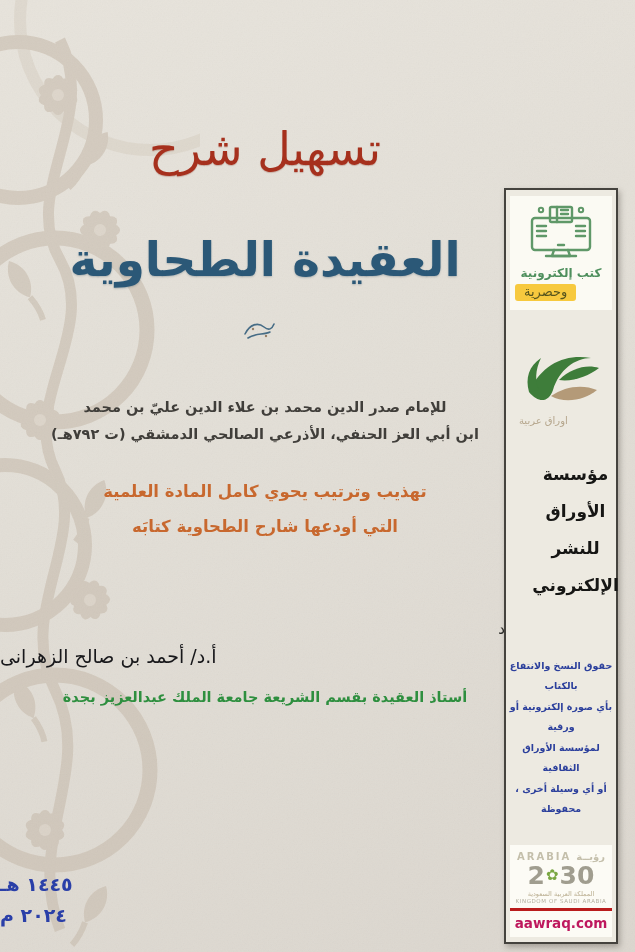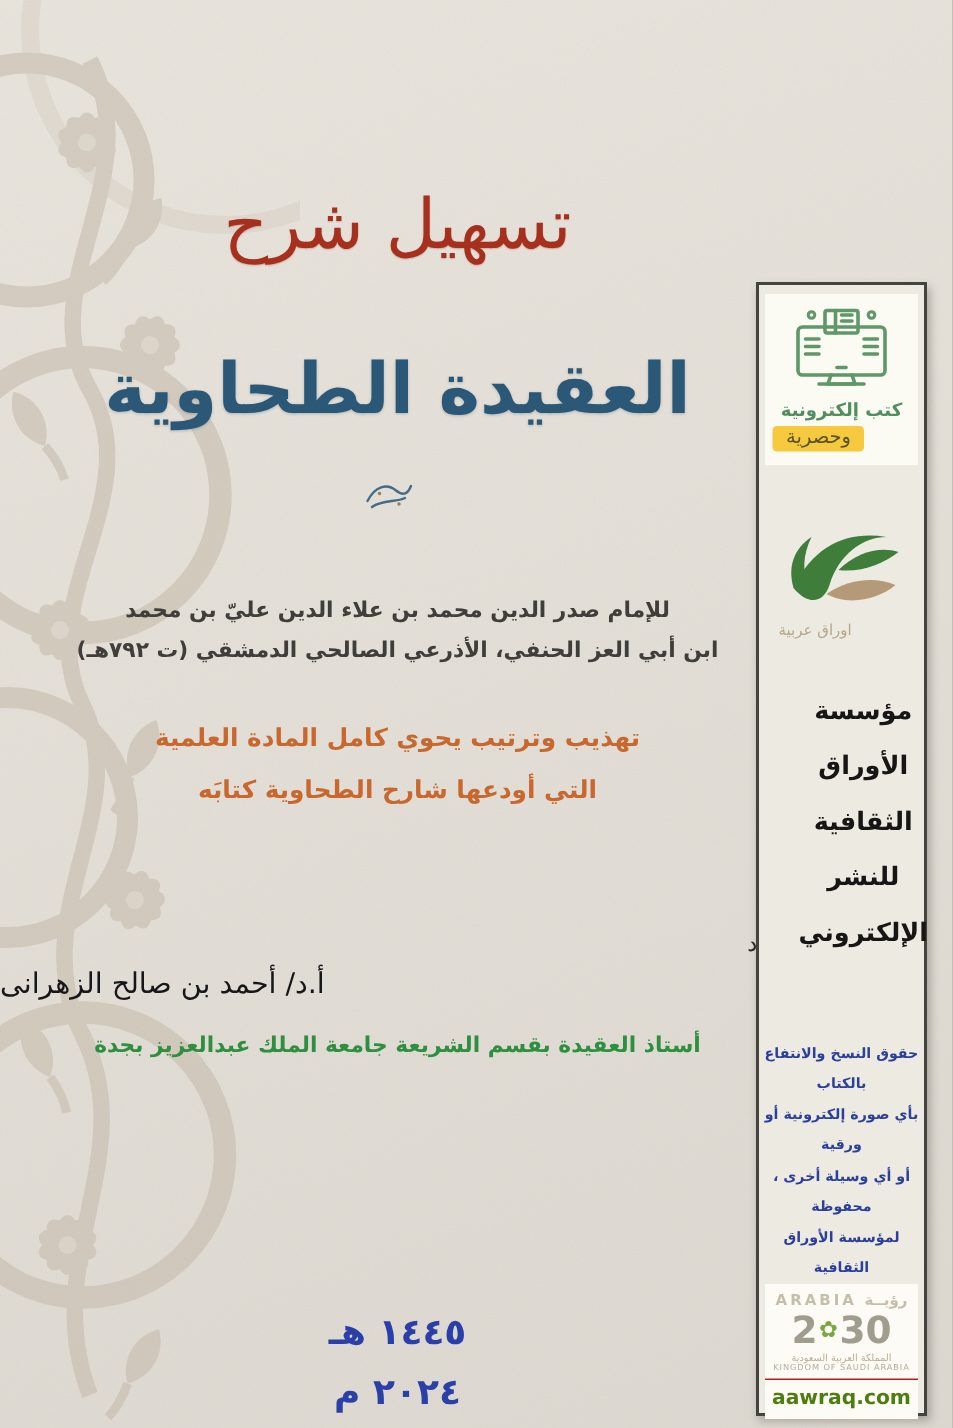--- a/index.html
+++ b/index.html
@@ -31,22 +31,22 @@
     font-size:14.5px; font-weight:bold; color:#403e3a; line-height:1.85;
   }
   .subtitle-block {
     position:absolute; top:474px; width:100%; text-align:center;
     font-size:16.5px; font-weight:bold; color:#c8682e; line-height:2.15;
   }
   .prepared-label { position:absolute; top:620px; width:100%; text-align:right; font-size:15px; color:#2a2a28; }
   .preparer-name  { position:absolute; top:645px; width:100%; text-align:left; font-size:19px; color:#17171a; }
   .preparer-title { position:absolute; top:689px; width:100%; text-align:center; font-size:14.5px; font-weight:bold; color:#2e8f3f; }
   .year-block {
-    position:absolute; top:869px; width:100%; text-align:center;
-    font-size:24px; font-weight:600; color:#2a3fa8; line-height:1.65;
+    position:absolute; top:869px; width:100%; text-align:left;
+    font-size:19px; font-weight:600; color:#2a3fa8; line-height:1.65;
   }
 
   
   .sidebar {
     position:absolute; left:504px; top:188px; width:114px; height:756px;
     background:#edeae1; border:2px solid #45433e;
     box-shadow:2px 3px 6px rgba(60,55,45,.35);
     display:flex; flex-direction:column; align-items:center;
   }
   .ebooks-card {
@@ -72,22 +72,22 @@
   }
   .vision-row { display:flex; justify-content:center; align-items:center; gap:5px; direction:ltr; }
   .vision-word  { font-size:10px; letter-spacing:2px; color:#c4bfab; font-weight:bold; }
   .vision-ar    { font-size:10px; color:#c4bfab; font-weight:bold; }
   .vision-year-row { display:flex; justify-content:center; align-items:center; direction:ltr; line-height:1; margin-top:1px; }
   .vision-year-part { font-size:25px; font-weight:bold; color:#a09d8f; }
   .vision-emblem { font-size:15px; color:#7aa742; margin:0 1px; }
   .kingdom-ar { font-size:6.5px; color:#b9ad8f; margin-top:2px; }
   .kingdom-en { font-size:5.5px; letter-spacing:.6px; color:#b3af9f; }
   .website-row {
-    margin-top:4px; border-top:1px solid #b91c1c; padding:4px 0 6px;
-    font-size:13.5px; font-weight:bold; color:#4d7c0f; direction:ltr;
+    margin-top:4px; border-top:3px solid #b91c1c; padding:4px 0 6px;
+    font-size:13.5px; font-weight:bold; color:#be185d; direction:ltr;
   }
   [dir="rtl"] { direction:rtl; }
 </style>
 </head>
 <body>
 
 <div class="cover">
 
   <svg class="ornament-layer" width="200" height="952" viewBox="0 0 200 952" aria-hidden="true">
     <defs>
@@ -194,30 +194,29 @@
         <path d="M14,48 C10,34 14,22 26,14 C20,26 20,38 24,46 Z" fill="#3e7d3a"></path>
         <path d="M36,52 C50,42 68,40 82,46 C70,56 50,60 36,52 Z" fill="#b49a78"></path>
         <path d="M44,36 C56,24 72,20 84,24 C74,32 58,38 44,36 Z" fill="#3e7d3a"></path>
       </svg>
       <span class="awraq-logo-text" dir="rtl">اوراق عربية</span>
     </div>
 
     <div class="foundation-block" dir="rtl">
       <span class="foundation-word">مؤسسة</span>
       <span class="foundation-word">الأوراق</span>
-      <span class="foundation-word">الثقافية</span>
       <span class="foundation-word">للنشر</span>
       <span class="foundation-word">الإلكتروني</span>
     </div>
 
     <div class="copyright-block" dir="rtl">
       <div>حقوق النسخ والانتفاع بالكتاب</div>
       <div>بأي صورة إلكترونية أو ورقية</div>
+      <div>لمؤسسة الأوراق الثقافية</div>
       <div>أو أي وسيلة أخرى ، محفوظة</div>
-      <div>لمؤسسة الأوراق الثقافية</div>
     </div>
 
     <div class="vision-card">
       <div class="vision-row">
         <span class="vision-word">ARABIA</span>
         <span class="vision-ar">رؤيــة</span>
       </div>
       <div class="vision-year-row">
         <span class="vision-year-part">2</span>
         <span class="vision-emblem">✿</span>

